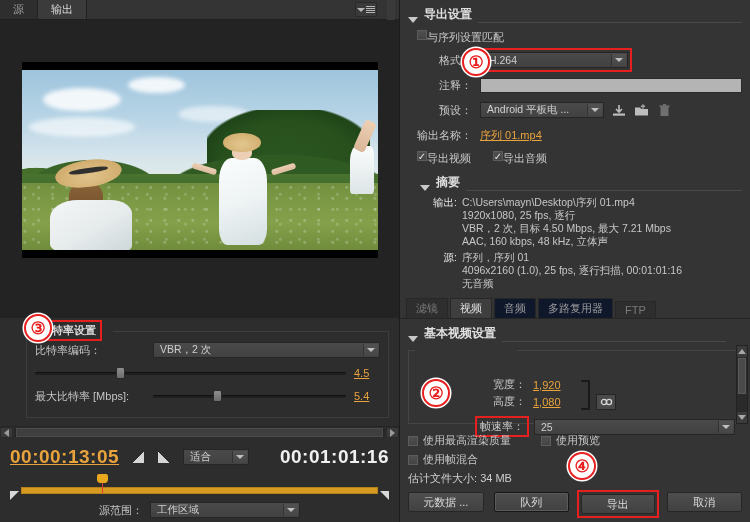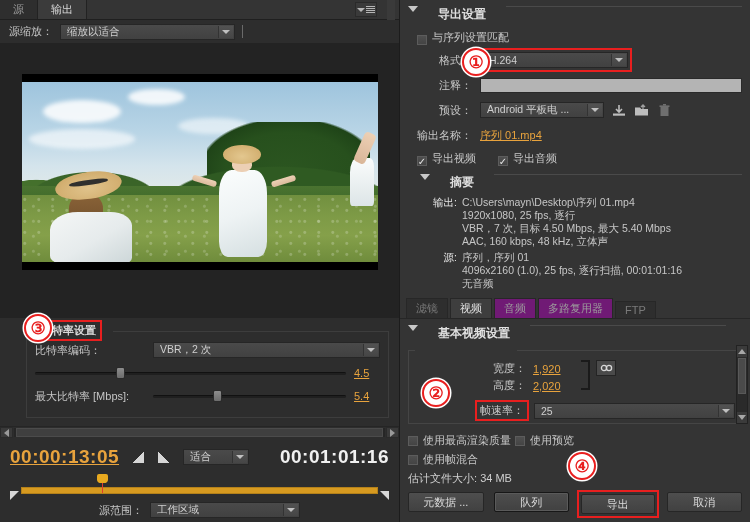--- a/index.html
+++ b/index.html
@@ -177,43 +177,43 @@
   .edge-l { position:absolute; left:0; top:17px; width:0;height:0;border-top:9px solid #d8d8d8;border-right:9px solid transparent; }
   .edge-r { position:absolute; right:0; top:17px; width:0;height:0;border-top:9px solid #d8d8d8;border-left:9px solid transparent; }
   .srcrange { display:flex; align-items:center; justify-content:center; gap:7px; margin-top:2px; }
 
   
   .right-panel {
     width: 350px; height: 522px; background: #343434;
     display:flex; flex-direction:column; position:relative;
   }
   .rp-sect { padding: 6px 8px 4px 8px; }
-  .sect-head { display:flex; align-items:flex-start; gap:20px; }
+  .sect-head { display:flex; align-items:flex-end; gap:6px; }
   .twisty { width:0;height:0;border-left:5px solid transparent;border-right:5px solid transparent;border-top:6px solid #c8c8c8; }
   .sect-title { font-size:12px; font-weight:bold; color:#e0e0e0; white-space:nowrap; }
   .sect-rule { flex:1; height:1px; background:#4a4a4a; }
 
   .cb { width:10px; height:10px; background:linear-gradient(#4f4f4f,#444); border:1px solid #5c5c5c; display:inline-flex; align-items:center; justify-content:center; flex:none; }
   .cb.checked::after { content:"✓"; color:#e6e6e6; font-size:10px; line-height:9px; }
-  .cbrow { display:flex; align-items:flex-end; gap:5px; }
+  .cbrow { display:flex; align-items:flex-start; }
 
   .frow { display:flex; align-items:center; height:20px; margin-top:5px; }
   .frow .flbl { width:72px; text-align:right; padding-right:8px; font-size:11px; color:#c8c8c8; }
   .fmt-hl { outline:2px solid #e81f1f; padding:2px; }
   .icon-btn { width:17px; height:16px; display:flex; align-items:center; justify-content:center; margin-left:6px; }
   .txtfield { height:15px; background:#b4b4b4; border:1px solid #2a2a2a; flex:1; }
   .outname { color:#e8a33d; text-decoration: underline; font-size:11px; }
 
   .summary { padding-left: 14px; margin-top:5px; }
   .sumrow { display:flex; font-size:10.5px; line-height:13px; }
   .sumkey { width:40px; text-align:right; padding-right:5px; font-weight:normal; color:#e2e2e2; flex:none; }
   .sumval { color:#c6c6c6; }
 
   .tabs2 { display:flex; align-items:flex-end; height:19px; margin-top:6px; padding-left:6px; border-bottom:1px solid #262626; }
-  .t2 { padding: 2px 9px; font-size:11px; color:#9c9c9c; background:#701a75; border:1px solid #272727; border-bottom:none; margin-right:2px; }
+  .t2 { padding: 2px 9px; font-size:11px; color:#9c9c9c; background:#0f172a; border:1px solid #272727; border-bottom:none; margin-right:2px; }
   .t2.active { background:#3e3e3e; color:#e2e2e2; }
   .t2.dim { color:#7a7a7a; background:#2e2e2e; }
 
   .vsettings { position:relative; padding: 6px 8px 4px 8px; flex:1; }
   .vs-frame { border:1px solid #454545; border-top:none; margin-top:8px; padding: 10px 6px 8px 6px; position:relative; height: 74px;}
   .vs-frame::before{content:"";position:absolute;top:0;left:0;width:6px;height:1px;background:#454545;}
   .vs-frame::after{content:"";position:absolute;top:0;right:0;left:108px;height:1px;background:#454545;}
   .whrow { display:flex; align-items:center; height:17px; }
   .whlbl { width:118px; text-align:right; padding-right:7px; font-size:11px; }
   .whval { color:#e8a33d; text-decoration:underline; font-size:11px; width:44px; }
@@ -262,30 +262,20 @@
         <span class="pm-lines">
             <i></i>
             <i></i>
             <i></i>
             <i></i>
           </span>
       </div>
       <div class="corner-bar"></div>
     </div>
 
-    <div class="srcscale-row">
-      <span class="lbl">源缩放：</span>
-      <div class="dd" style="width:175px;">
-        <span>缩放以适合</span>
-        <span class="arrowbox">
-            <i class="caret"></i>
-          </span>
-      </div>
-      <span class="vsep"></span>
-    </div>
 
     <div class="preview-area">
       <div class="video-frame">
         <div class="vf-inner">
           <div class="sky"></div>
           <div class="cloud" style="left:6%;top:10%;width:22%;height:13%;"></div>
           <div class="cloud" style="left:30%;top:4%;width:16%;height:9%;"></div>
           <div class="cloud" style="left:2%;top:26%;width:30%;height:11%;opacity:.6;"></div>
           <div class="cloud" style="left:44%;top:20%;width:20%;height:9%;opacity:.55;"></div>
           <div class="bigtree"></div>
@@ -472,21 +462,21 @@
         <span class="sect-title">摘要</span>
         <span class="sect-rule"></span>
       </div>
 
       <div class="summary">
         <div class="sumrow">
           <span class="sumkey">输出:</span>
           <span class="sumval">
             <span style="display:block">C:\Users\mayn\Desktop\序列 01.mp4</span>
             <span style="display:block">1920x1080, 25 fps, 逐行</span>
-            <span style="display:block">VBR，7 次, 目标 4.50 Mbps, 最大 5.40 Mbps</span>
+            <span style="display:block">VBR，2 次, 目标 4.50 Mbps, 最大 7.21 Mbps</span>
             <span style="display:block">AAC, 160 kbps, 48 kHz, 立体声</span>
           </span>
         </div>
         <div class="sumrow" style="margin-top:3px;">
           <span class="sumkey">源:</span>
           <span class="sumval">
             <span style="display:block">序列，序列 01</span>
             <span style="display:block">4096x2160 (1.0), 25 fps, 逐行扫描, 00:01:01:16</span>
             <span style="display:block">无音频</span>
           </span>
@@ -503,29 +493,29 @@
     </div>
 
     <div class="vsettings">
       <div class="sect-head">
         <span class="twisty"></span>
         <span class="sect-title">基本视频设置</span>
         <span class="sect-rule" style="margin-right:16px;"></span>
       </div>
 
       <div class="vs-frame">
-        <div style="display:flex; align-items:flex-start;">
+        <div style="display:flex; align-items:flex-end;margin-top:16px;">
           <div style="flex:none;">
             <div class="whrow">
               <span class="whlbl">宽度：</span>
               <span class="whval">1,920</span>
             </div>
             <div class="whrow">
               <span class="whlbl">高度：</span>
-              <span class="whval">2,020</span>
+              <span class="whval">1,080</span>
             </div>
           </div>
           <div class="bracket"></div>
           <div class="linkbtn">
             <svg width="13" height="8" viewBox="0 0 13 8">
                 <circle cx="4" cy="4" r="2.6" fill="none" stroke="#d8d8d8" stroke-width="1.3"></circle>
                 <circle cx="9" cy="4" r="2.6" fill="none" stroke="#d8d8d8" stroke-width="1.3"></circle>
               </svg>
           </div>
         </div>
@@ -548,21 +538,21 @@
             <i class="tri-u"></i>
           </div>
         <div class="vs-thumb"></div>
         <div class="vs-arrow" style="position:absolute;left:0;right:0;bottom:0;">
             <i class="tri-d"></i>
           </div>
       </div>
     </div>
 
     <div class="footer">
-      <div style="display:flex; gap:4px;">
+      <div style="display:flex; gap:30px;">
         <span class="fcb">
           <span class="cb"></span>
           <span>使用最高渲染质量</span>
         </span>
         <span class="fcb">
           <span class="cb"></span>
           <span>使用预览</span>
         </span>
       </div>
       <div class="fcb">

